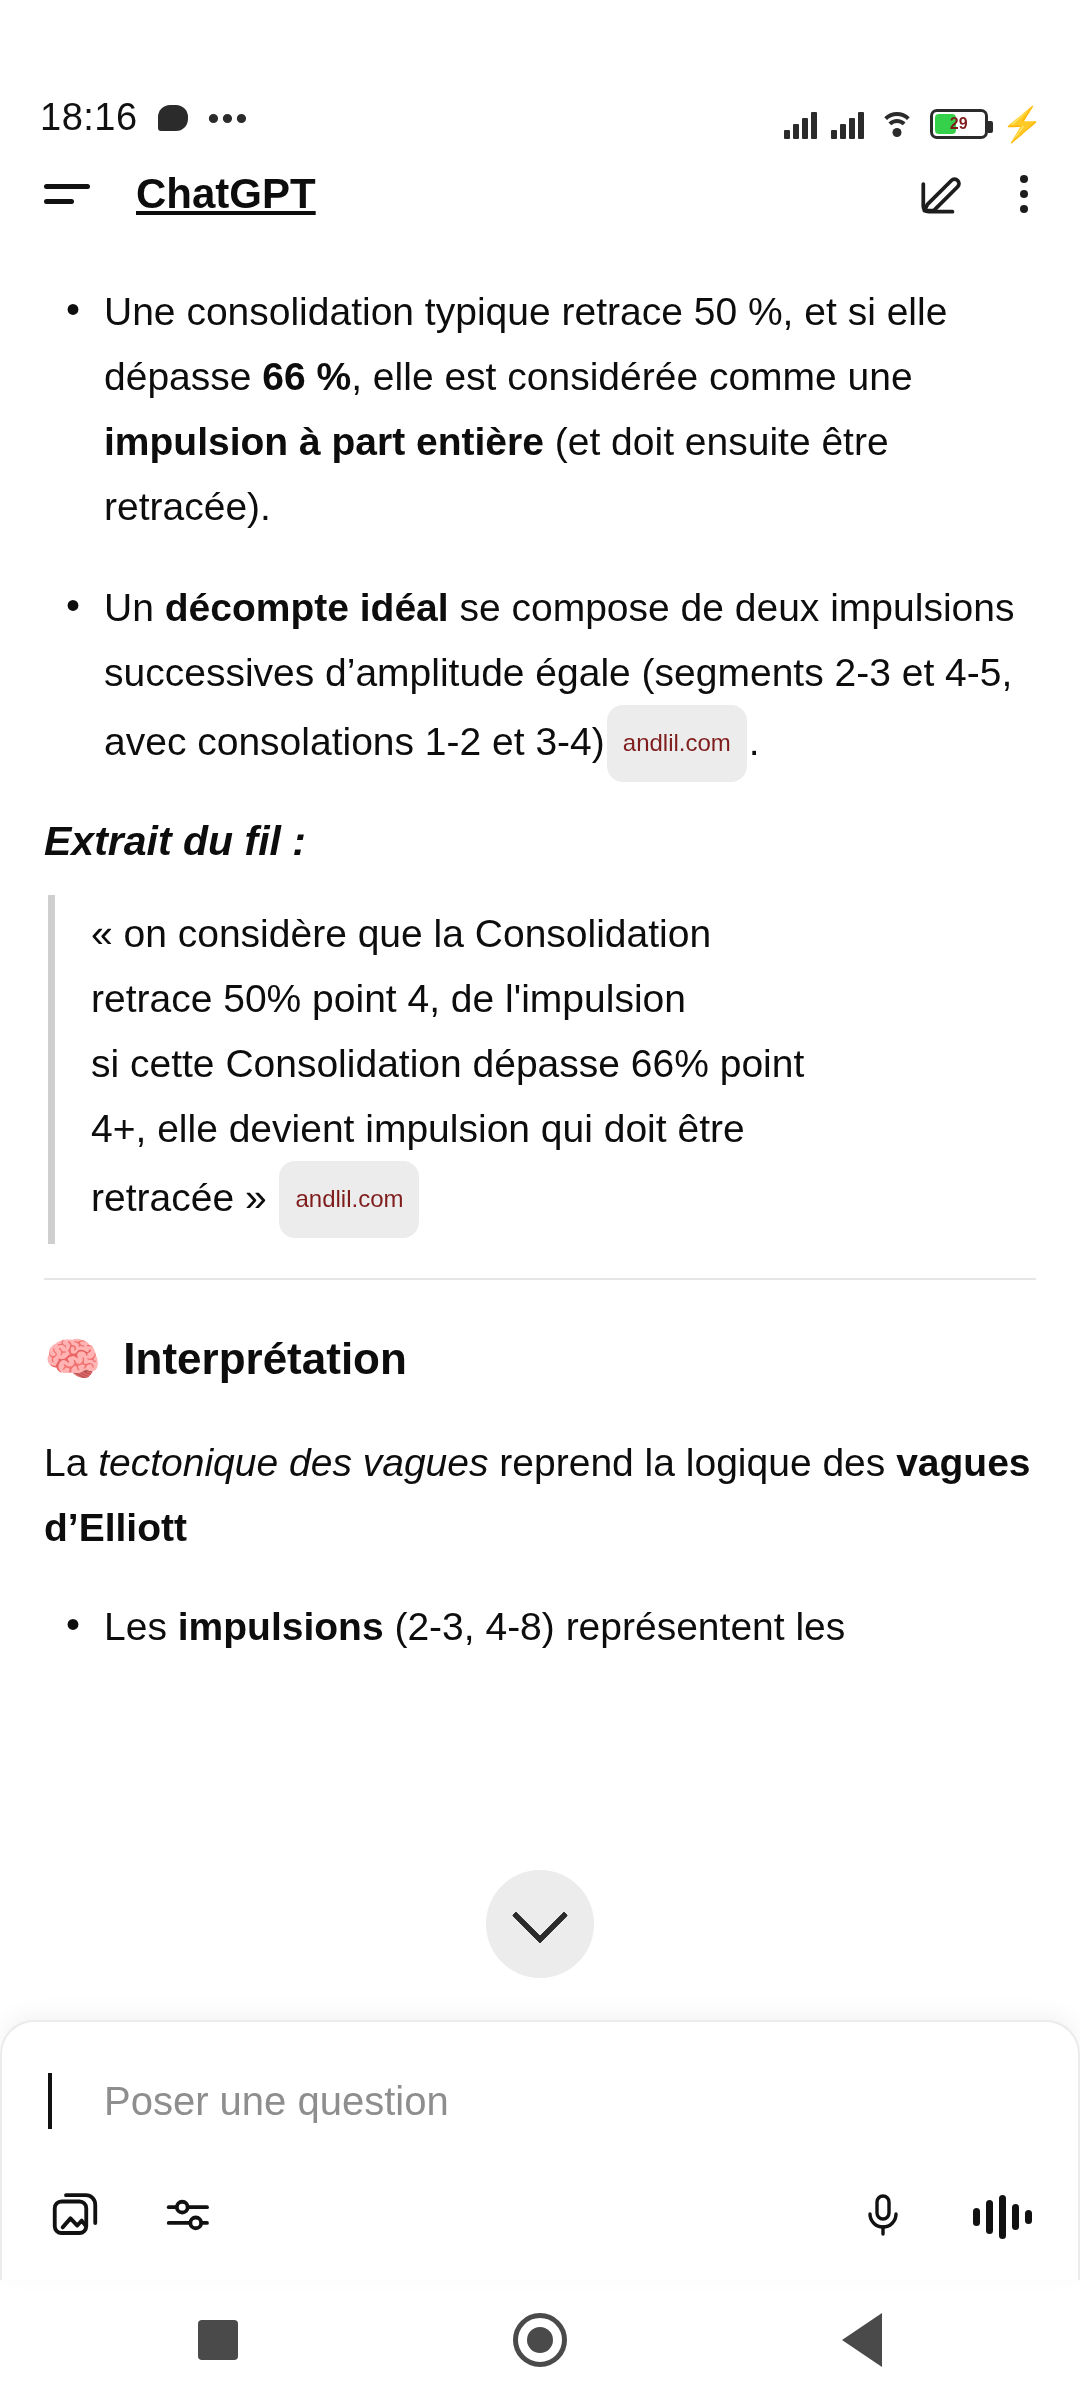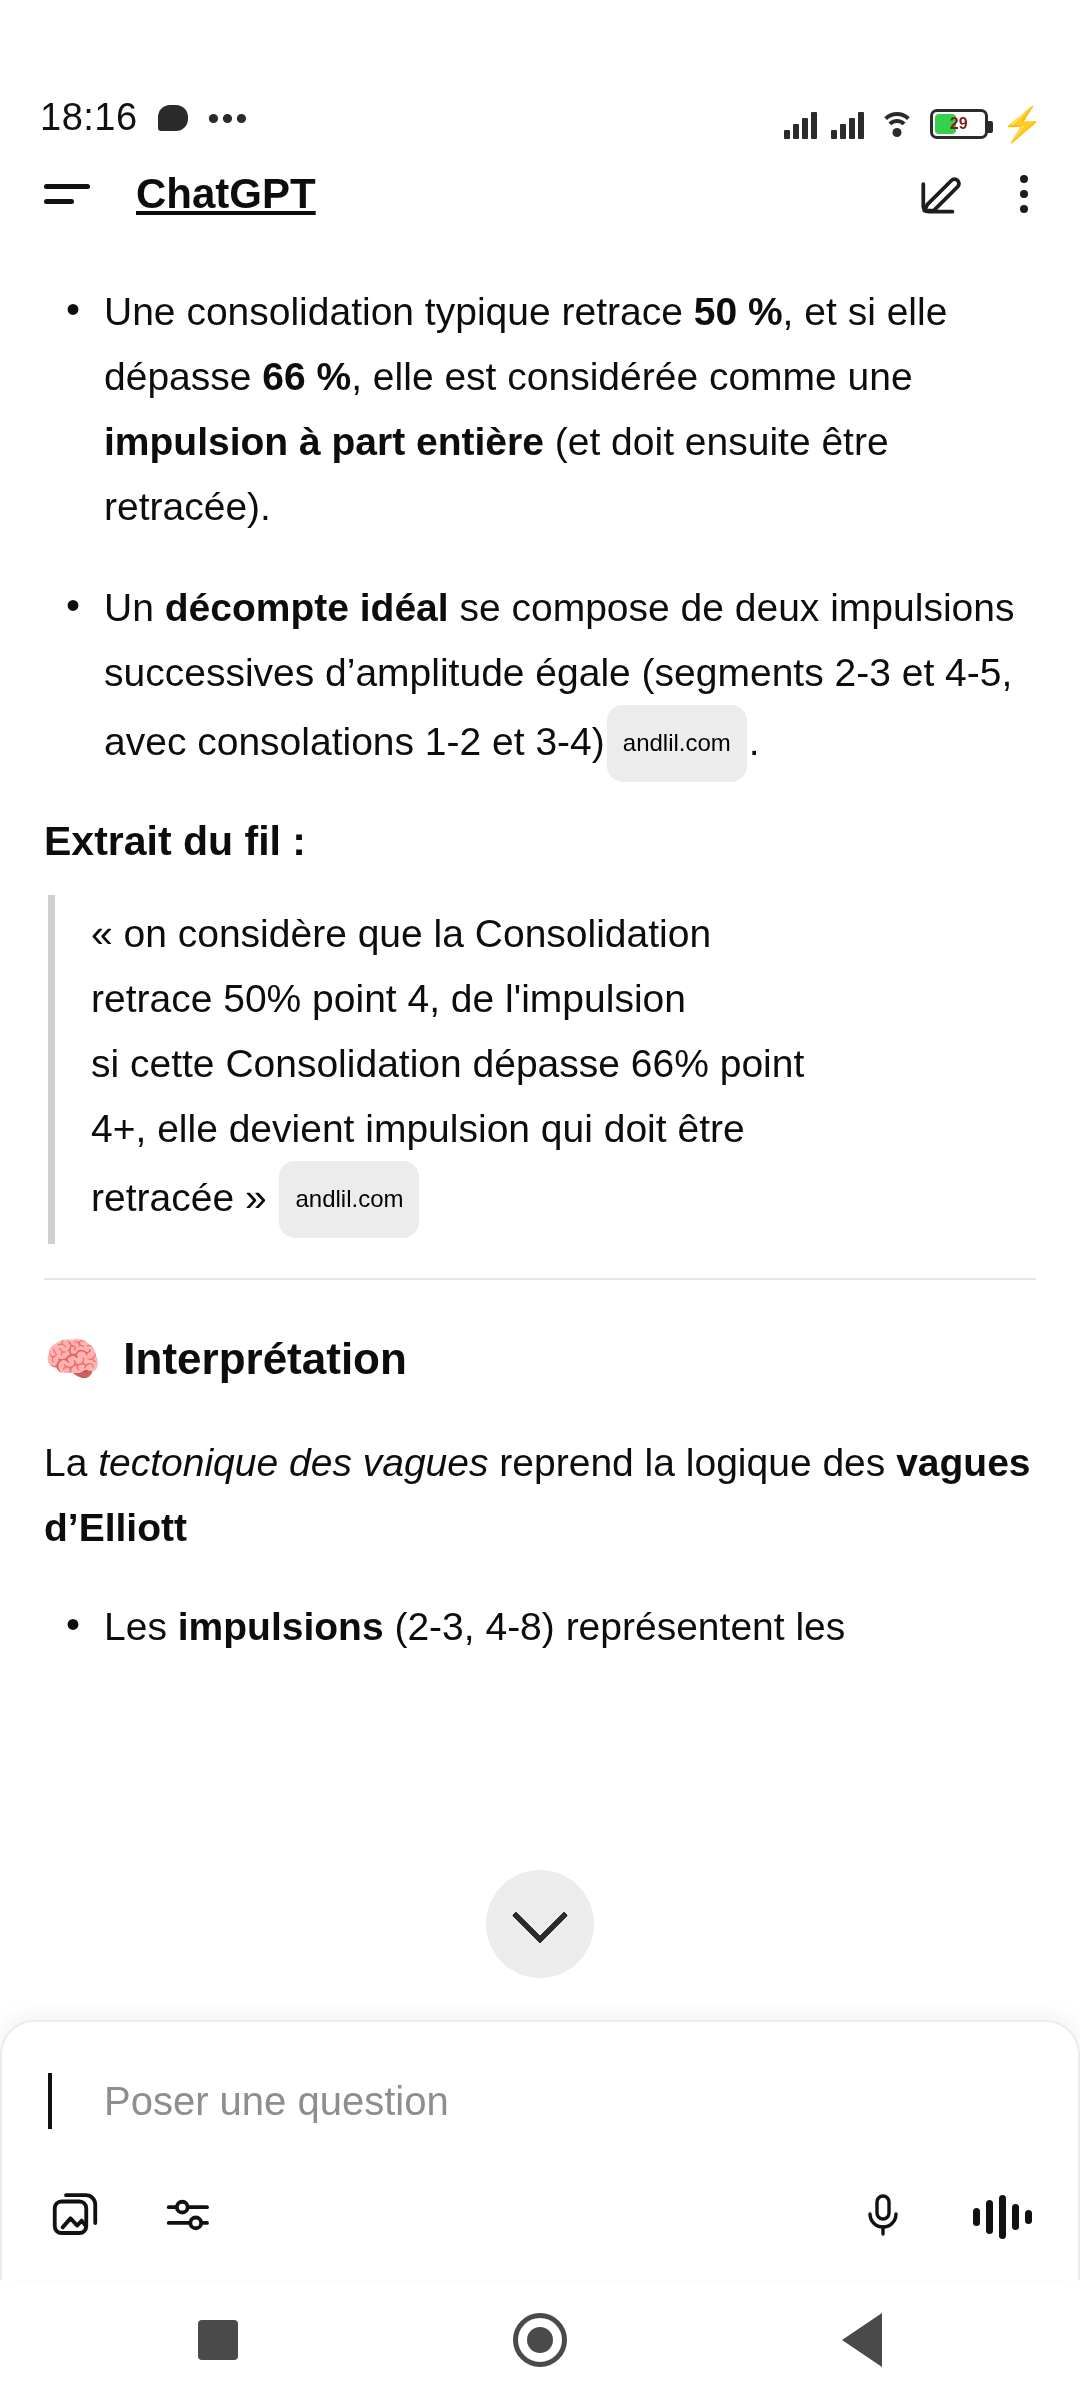--- a/index.html
+++ b/index.html
@@ -204,31 +204,32 @@
     content: "•";
     position: absolute;
     left: 4px;
     top: -2px;
     font-size: 40px;
     color: #0d0d0d;
   }
   .source-chip {
     display: inline-block;
     background: #ececec;
-    color: #000000;
+    color: #7f1d1d;
     font-size: 24px;
     border-radius: 16px;
     padding: 5px 16px 7px;
     vertical-align: 4px;
     margin: 0 2px;
   }
   .section-head {
     font-size: 41px;
     font-weight: bold;
     margin: 34px 0 30px 0;
+    font-style: italic;
   }
   .quote {
     border-left: 7px solid #cfcfcf;
     padding: 6px 0 6px 36px;
     margin: 12px 0 34px 4px;
   }
   .quote p {
     font-size: 39px;
     line-height: 65px;
     color: #0d0d0d;
@@ -431,21 +432,21 @@
           <i></i>
           <i></i>
           <i></i>
         </div>
     </div>
   </div>
 
   <div class="content">
 
     <ul class="bullets">
-      <li><span><span>Une consolidation typique retrace </span><span style="font-weight: bold;">50 %</span><span>, et si elle dépasse </span><span style="font-weight: bold;">66 %</span><span>, elle est considérée comme une </span><span style="font-weight: bold;">impulsion à part entière</span><span> (et doit ensuite être retracée).</span></span></li>
+      <li><span><span>Une consolidation typique retrace </span><span style="font-weight: normal;">50 %</span><span>, et si elle dépasse </span><span style="font-weight: bold;">66 %</span><span>, elle est considérée comme une </span><span style="font-weight: bold;">impulsion à part entière</span><span> (et doit ensuite être retracée).</span></span></li>
       <li><span><span>Un </span><span style="font-weight: bold;">décompte idéal</span><span> se compose de deux impulsions successives d’amplitude égale (segments 2-3 et 4-5, avec consolations 1-2 et 3-4)</span></span><span class="source-chip">andlil.com</span><span>.</span></li>
     </ul>
 
     <div class="section-head">Extrait du fil :</div>
 
     <div class="quote">
       <p><span><span>« on considère que la Consolidation</span><br><span>retrace 50% point 4, de l'impulsion</span><br><span>si cette Consolidation dépasse 66% point</span><br><span>4+, elle devient impulsion qui doit être</span><br><span>retracée » </span></span><span class="source-chip">andlil.com</span></p>
     </div>
 
     <div class="divider"></div>

